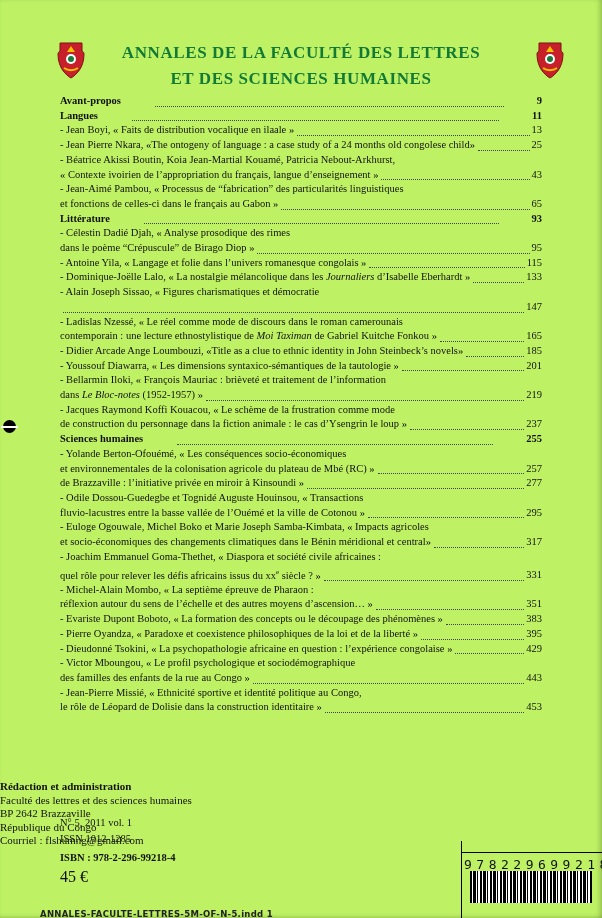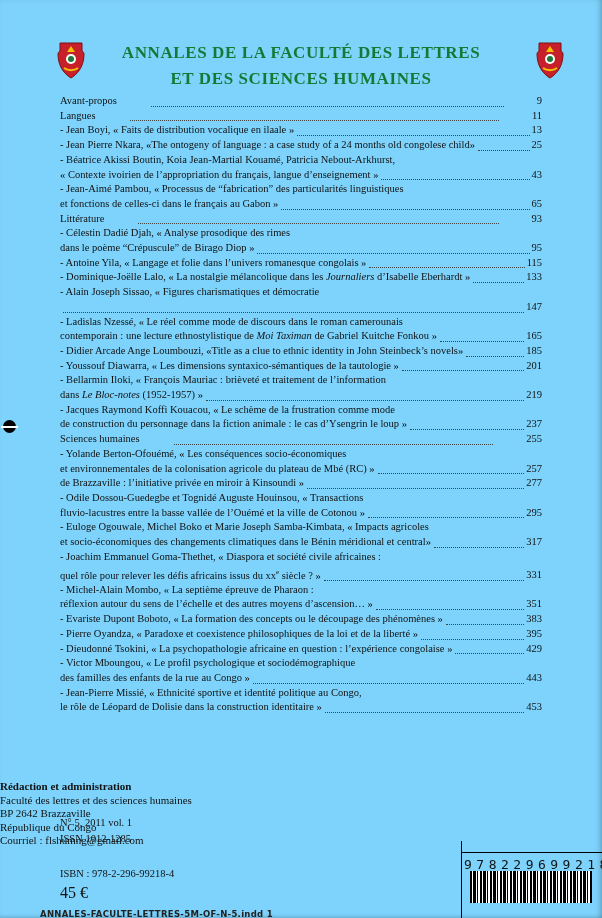--- a/index.html
+++ b/index.html
@@ -1,45 +1,45 @@
 <!DOCTYPE html>
 <html style="--title-green: #137a36; --crest-red: #c8202b; --crest-yellow: #f2c200; --crest-green: #1a7a3c;"><head>
 <meta charset="utf-8">
 <style>
   html,body{margin:0;padding:0;}
   body{
     width:602px;height:918px;position:relative;background:#ffffff;
     font-family:"Liberation Serif","DejaVu Serif",serif;color:#111;
     overflow:hidden;
   }
-  .page{position:absolute;inset:0;background:#7dd3fc;box-shadow:inset -4px 0 6px -3px rgba(0,0,0,.28), inset 0 -3px 4px -2px rgba(0,0,0,.15);}
+  .page{position:absolute;inset:0;background:#bef264;box-shadow:inset -4px 0 6px -3px rgba(0,0,0,.28), inset 0 -3px 4px -2px rgba(0,0,0,.15);}
 
   
   .header{position:absolute;top:40px;left:0;right:0;height:52px;}
   .title{text-align:center;color:var(--title-green,#137a36);font-weight:bold;font-size:17px;letter-spacing:.6px;line-height:1.55;}
   .crest{position:absolute;top:2px;width:28px;height:38px;}
   .crest.left{left:57px;}
   .crest.right{right:38px;}
 
   
   .toc{position:absolute;top:94px;left:60px;width:482px;font-size:10.5px;line-height:14.7px;}
   .toc-line{display:flex;align-items:baseline;}
-  .toc-line.bold{font-weight:normal;gap:31px;}
+  .toc-line.bold{font-weight:bold;gap:31px;}
   .toc-text{white-space:pre;}
   .toc-text sup{font-size:.65em;}
   .leader{flex:1 1 auto;min-width:6px;border-bottom:1.4px dotted #444;margin:0 2px 2px 3px;align-self:flex-end;}
   .pagenum{flex:0 0 auto;}
 
   
   .admin{position:absolute;top:780px;left:0;right:0;text-align:left;font-size:11px;line-height:13.6px;}
   .admin .line:first-child{font-weight:bold;}
 
   
   .pubinfo{position:absolute;left:60px;top:815px;font-size:10.5px;line-height:15.5px;}
-  .pubinfo .isbn{margin-top:20px;}
+  .pubinfo .isbn{margin-top:4px;font-weight:bold;}
   .pubinfo .price{font-size:16px;margin-top:3px;}
 
   
   .bc-vline{position:absolute;left:461px;top:841px;width:1px;height:77px;background:#000;}
   .bc-hline{position:absolute;left:461px;top:852px;width:141px;height:1px;background:#000;}
   .barcode-number{position:absolute;left:464px;top:857px;width:134px;text-align:center;
     font-family:"DejaVu Sans Mono","Liberation Mono",monospace;font-size:13px;letter-spacing:4.5px;}
   .bars{position:absolute;left:470px;top:871px;width:122px;height:32px;
     background:repeating-linear-gradient(90deg,#000 0 2px,#fff 2px 3px,#000 3px 6px,#fff 6px 7px,#000 7px 8px,#fff 8px 10px);}
 

